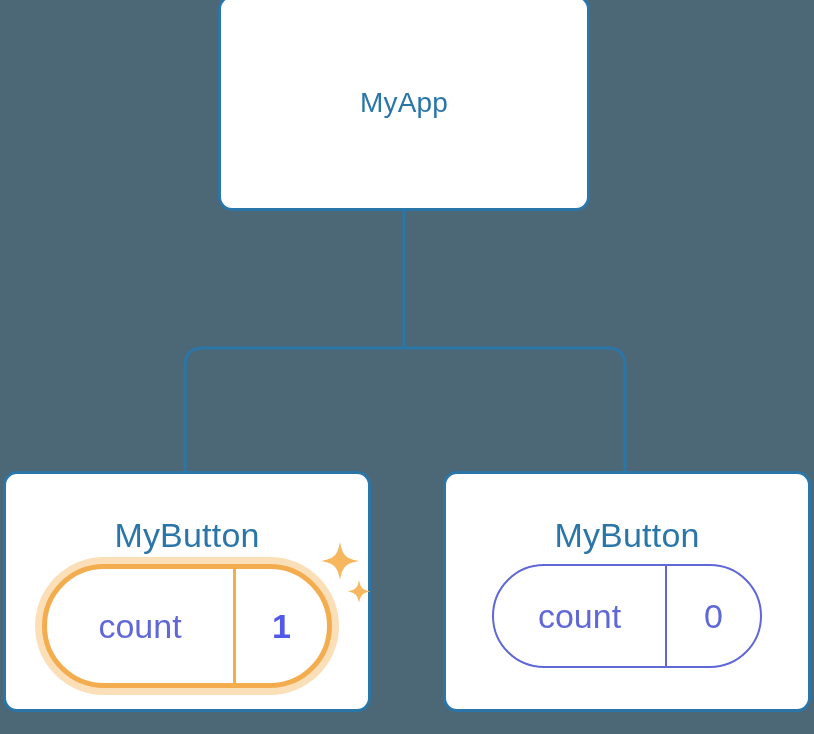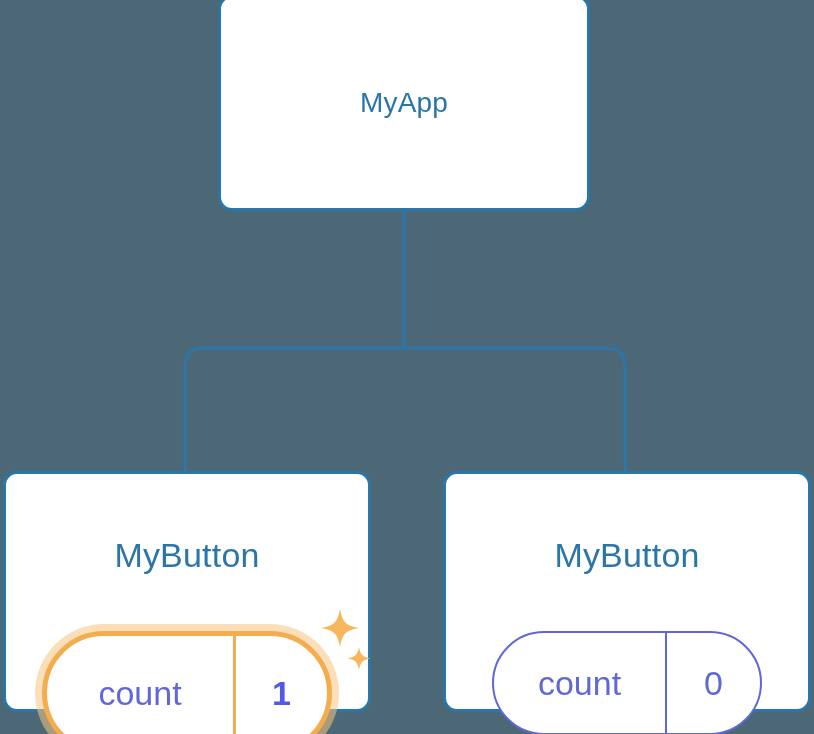--- a/index.html
+++ b/index.html
@@ -48,42 +48,41 @@
     top: -5px;
     width: 372px;
     height: 216px;
     justify-content: center;
   }
 
   .card-child {
     top: 471px;
     width: 368px;
     height: 241px;
-    padding-top: 64px;
-    gap: 38px;
+    padding-top: 44px;
   }
   .card-child-left  { left: 3px;   }
   .card-child-right { left: 443px; }
 
   .card-title {
     color: #2b76a8;
     font-size: 28px;
     font-weight: 400;
     letter-spacing: 0.2px;
     line-height: 1;
     white-space: nowrap;
   }
   .card-child .card-title {
     font-size: 34px;
   }
 
   
   .pill-wrap {
     position: relative;
-    margin-top: 21px;
+    margin-top: 12px;
     display: flex;
     align-items: center;
     justify-content: center;
   }
 
   .pill {
     position: relative;
     box-sizing: border-box;
     display: flex;
     align-items: stretch;

